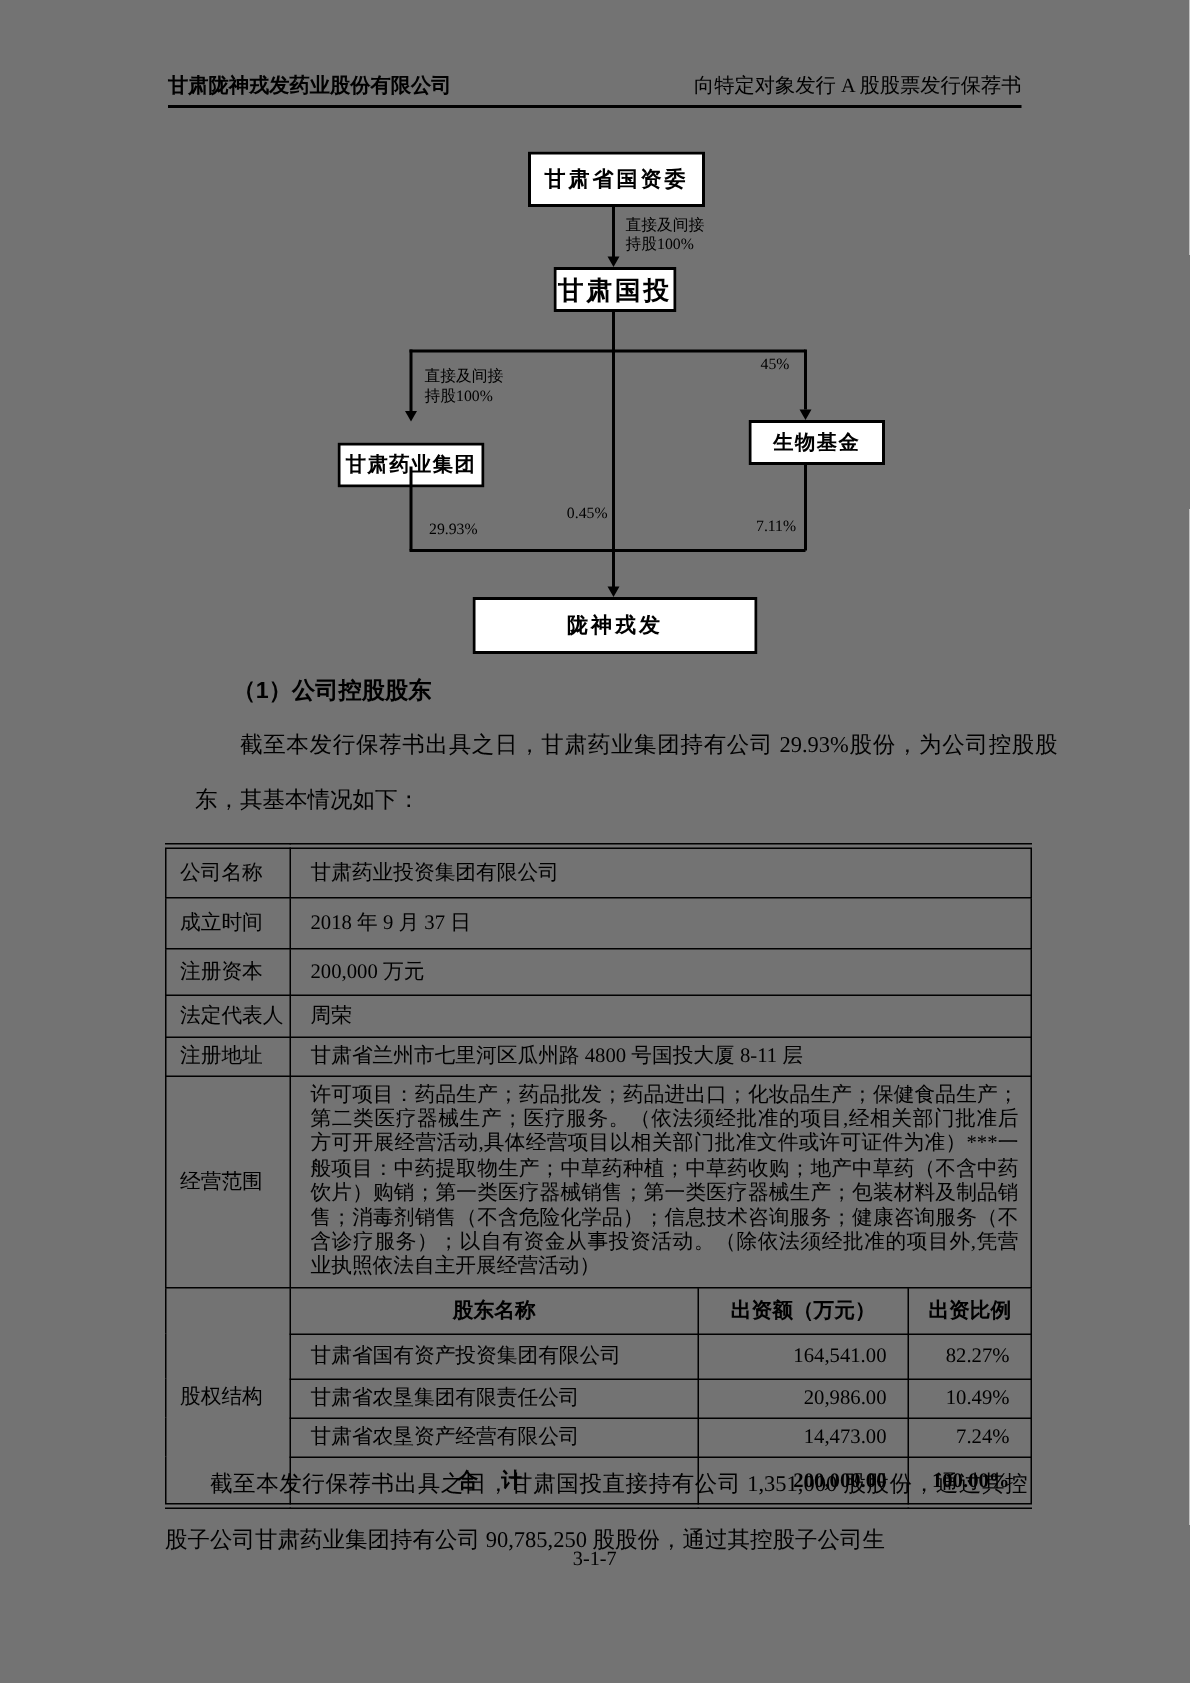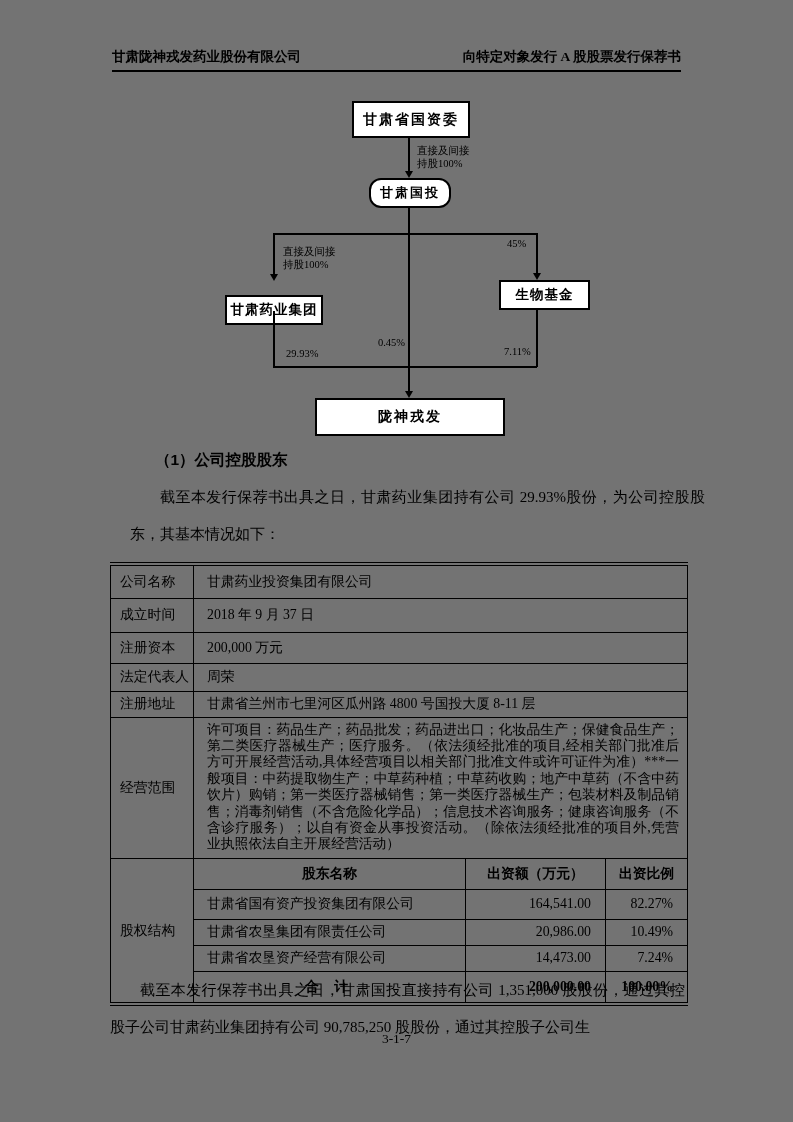--- a/index.html
+++ b/index.html
@@ -7,21 +7,21 @@
   .page {
     position:relative; width:793px; height:1122px; margin:0 auto;
     background:#737373; color:#000;
     font-family:"Liberation Serif","DejaVu Serif",serif;
     overflow:hidden;
   }
   
   .hdr-band { position:absolute; left:112px; top:46px; width:569px; height:26px;
               border-bottom:2px solid #000; display:flex; justify-content:space-between; align-items:flex-end; padding-bottom:4px; }
   .hdr-left  { font-size:13.5px; font-weight:bold; }
-  .hdr-right { font-size:13.5px; font-weight:bold; }
+  .hdr-right { font-size:13.5px; font-weight:normal; }
   
   .vl { position:absolute; width:1.5px; background:#000; }
   .hl { position:absolute; height:1.5px; background:#000; }
   .arr { position:absolute; width:0; height:0;
          border-left:4px solid transparent; border-right:4px solid transparent;
          border-top:7px solid #000; }
   .nbox { position:absolute; border:2px solid #000; background:#fff;
           display:flex; align-items:center; justify-content:center;
           font-weight:bold; letter-spacing:2px; font-size:14px; }
   .elabel { position:absolute; font-size:10.5px; line-height:13px; }
@@ -65,21 +65,21 @@
 
   <div>
 
     <div class="nbox" style="left:352px; top:101px; width:118px; height:37px;">甘肃省国资委</div>
 
     <div class="vl" style="left:408px; top:138px; height:34px;"></div>
     <div class="arr" style="left:405px; top:171px;"></div>
     <div class="elabel pre" style="left:417px; top:144px;">直接及间接
 持股100%</div>
 
-    <div class="nbox" style="left:369px; top:178px; width:82px; height:30px; font-size:13px;border-radius:12px;">甘肃国投</div>
+    <div class="nbox" style="left:369px; top:178px; width:82px; height:30px; font-size:17px;">甘肃国投</div>
 
     <div class="vl" style="left:408px; top:208px; height:158px;"></div>
 
     <div class="hl" style="left:273px; top:233px; width:264px;"></div>
 
     <div class="vl" style="left:273px; top:233px; height:41px;"></div>
     <div class="arr" style="left:270px; top:274px;"></div>
     <div class="elabel pre" style="left:283px; top:245px;">直接及间接
 持股100%</div>
 

